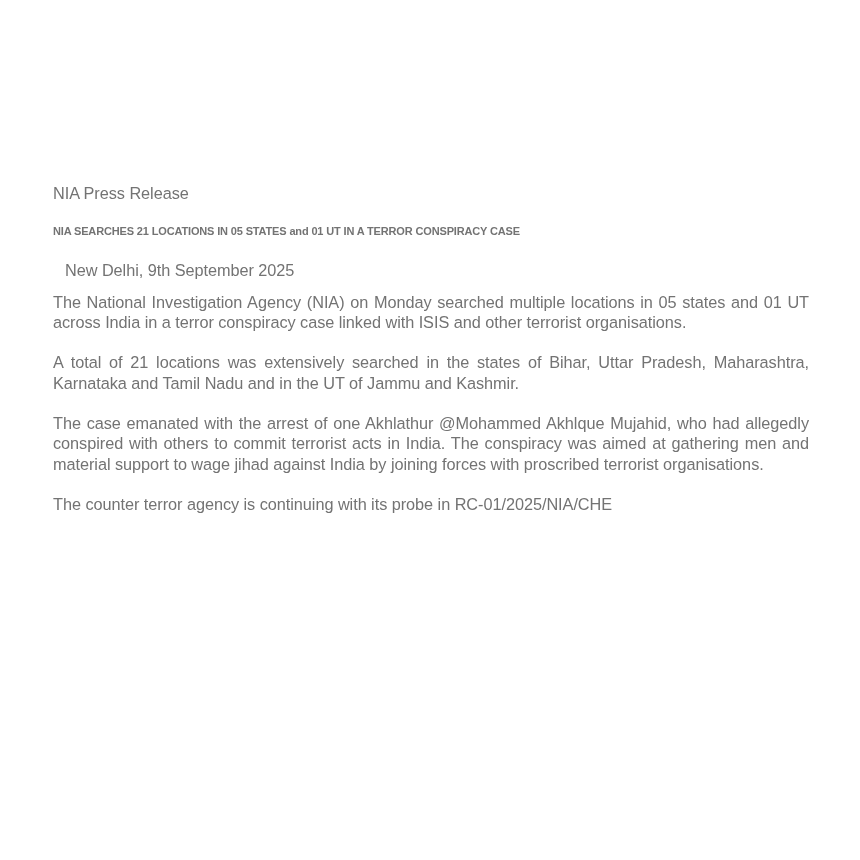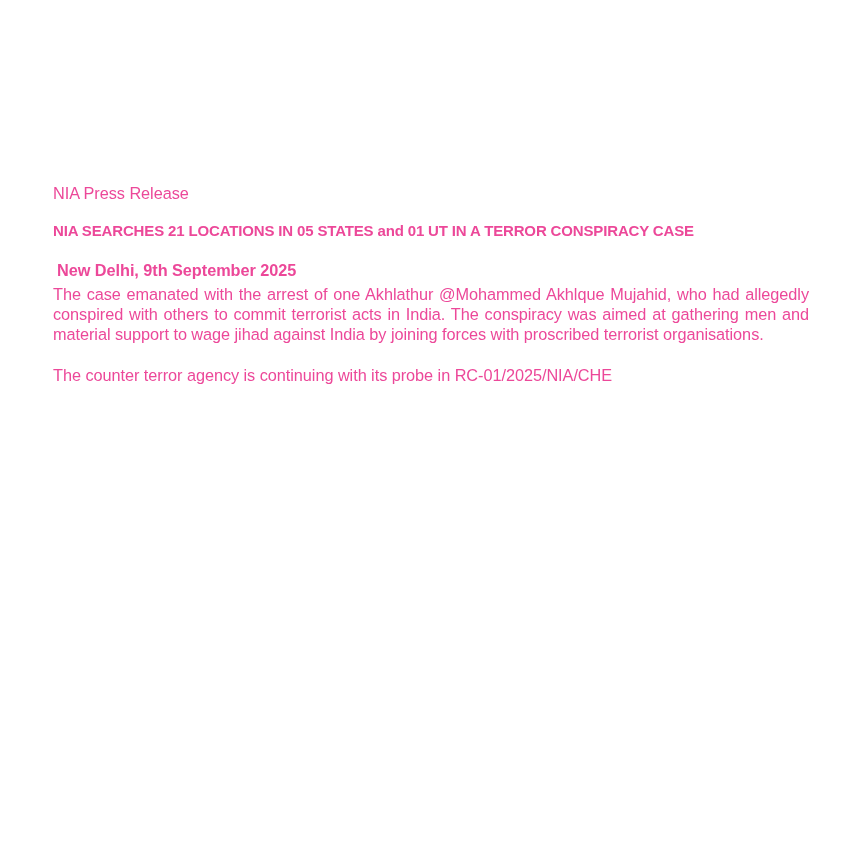--- a/index.html
+++ b/index.html
@@ -14,36 +14,35 @@
     position: relative;
   }
   .doc {
     position: absolute;
     left: 53px;
     top: 183px;
     width: 756px;
     font-family: "Liberation Sans", "DejaVu Sans", sans-serif;
     font-size: 16.3px;
     line-height: 20.3px;
-    color: #ec4899;
+    color: #737373;
     letter-spacing: -0.05px;
   }
   .label {
     margin: 0 0 18px 0;
   }
   .headline {
-    font-size: 15px;
+    font-size: 11px;
     font-weight: 700;
     margin: 0 0 18px 0;
     white-space: nowrap;
     letter-spacing: -0.15px;
   }
   .dateline {
-    margin: 4px;
-    font-weight: bold;
+    margin: 12px;
   }
   .para {
     margin: 0 0 20px 0;
     text-align: justify;
     text-justify: inter-word;
   }
   .para.last {
     margin-bottom: 12px;
   }
 </style>
@@ -51,21 +50,23 @@
 <body>
 
 <div class="page">
   <div class="doc">
     <p class="label">NIA Press Release</p>
 
     <h1 class="headline">NIA SEARCHES 21 LOCATIONS IN 05 STATES and 01 UT IN A TERROR CONSPIRACY CASE</h1>
 
     <p class="dateline">New Delhi, 9th September 2025</p>
 
+    <p class="para">The National Investigation Agency (NIA) on Monday searched multiple locations in 05 states and 01 UT across India in a terror conspiracy case linked with ISIS and other terrorist organisations.</p>
 
+    <p class="para">A total of 21 locations was extensively searched in the states of Bihar, Uttar Pradesh, Maharashtra, Karnataka and Tamil Nadu and in the UT of Jammu and Kashmir.</p>
 
 
     <p class="para">The case emanated with the arrest of one Akhlathur @Mohammed Akhlque Mujahid, who had allegedly conspired with others to commit terrorist acts in India. The conspiracy was aimed at gathering men and material support to wage jihad against India by joining forces with proscribed terrorist organisations.</p>
 
 
     <p class="para last">The counter terror agency is continuing with its probe in RC-01/2025/NIA/CHE</p>
   </div>
 </div>
 
 </body></html>

